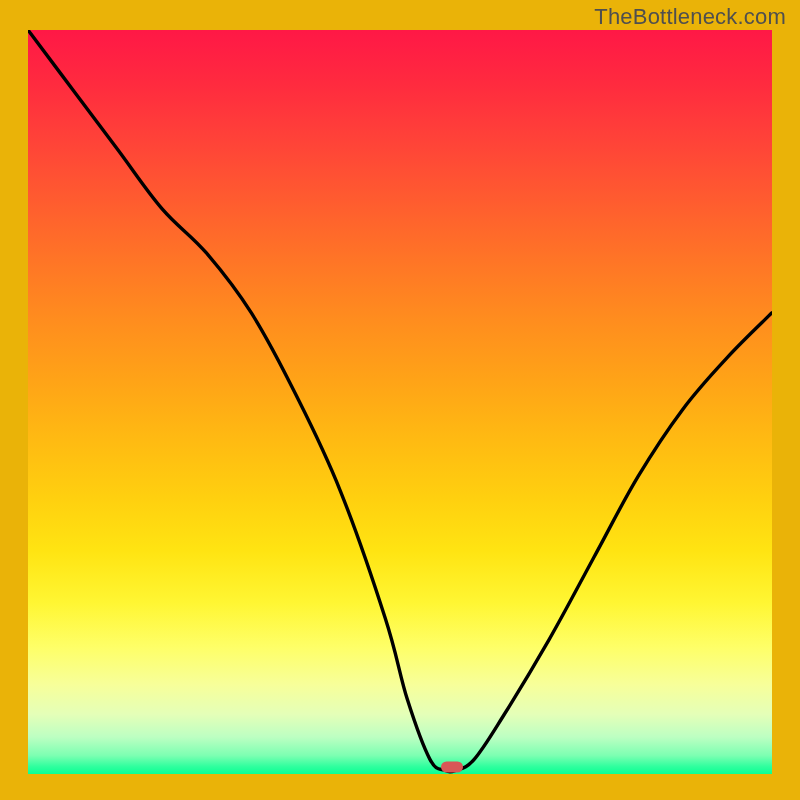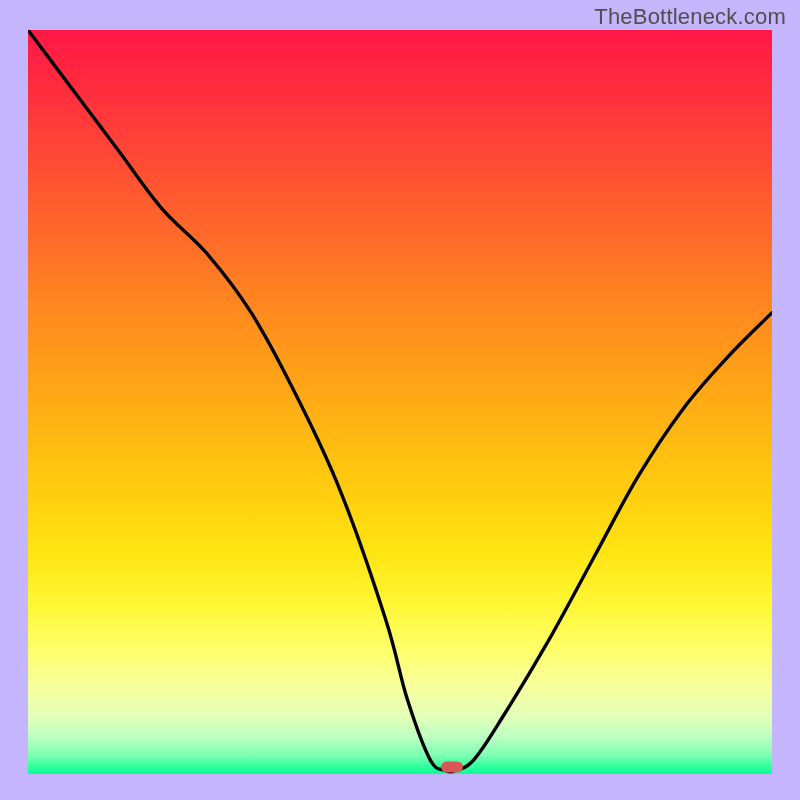--- a/index.html
+++ b/index.html
@@ -10,21 +10,21 @@
     background: #000;
     overflow: hidden;
     font-family: Arial, Helvetica, sans-serif;
   }
   .frame {
     position: absolute;
     left: 0;
     top: 0;
     width: 800px;
     height: 800px;
-    background: #c4b5fd;
+    background: #eab308;
   }
   .watermark {
     position: absolute;
     top: 4px;
     right: 14px;
     color: #4f4f4f;
     font-size: 22px;
     letter-spacing: 0.2px;
     font-weight: 400;
     user-select: none;

